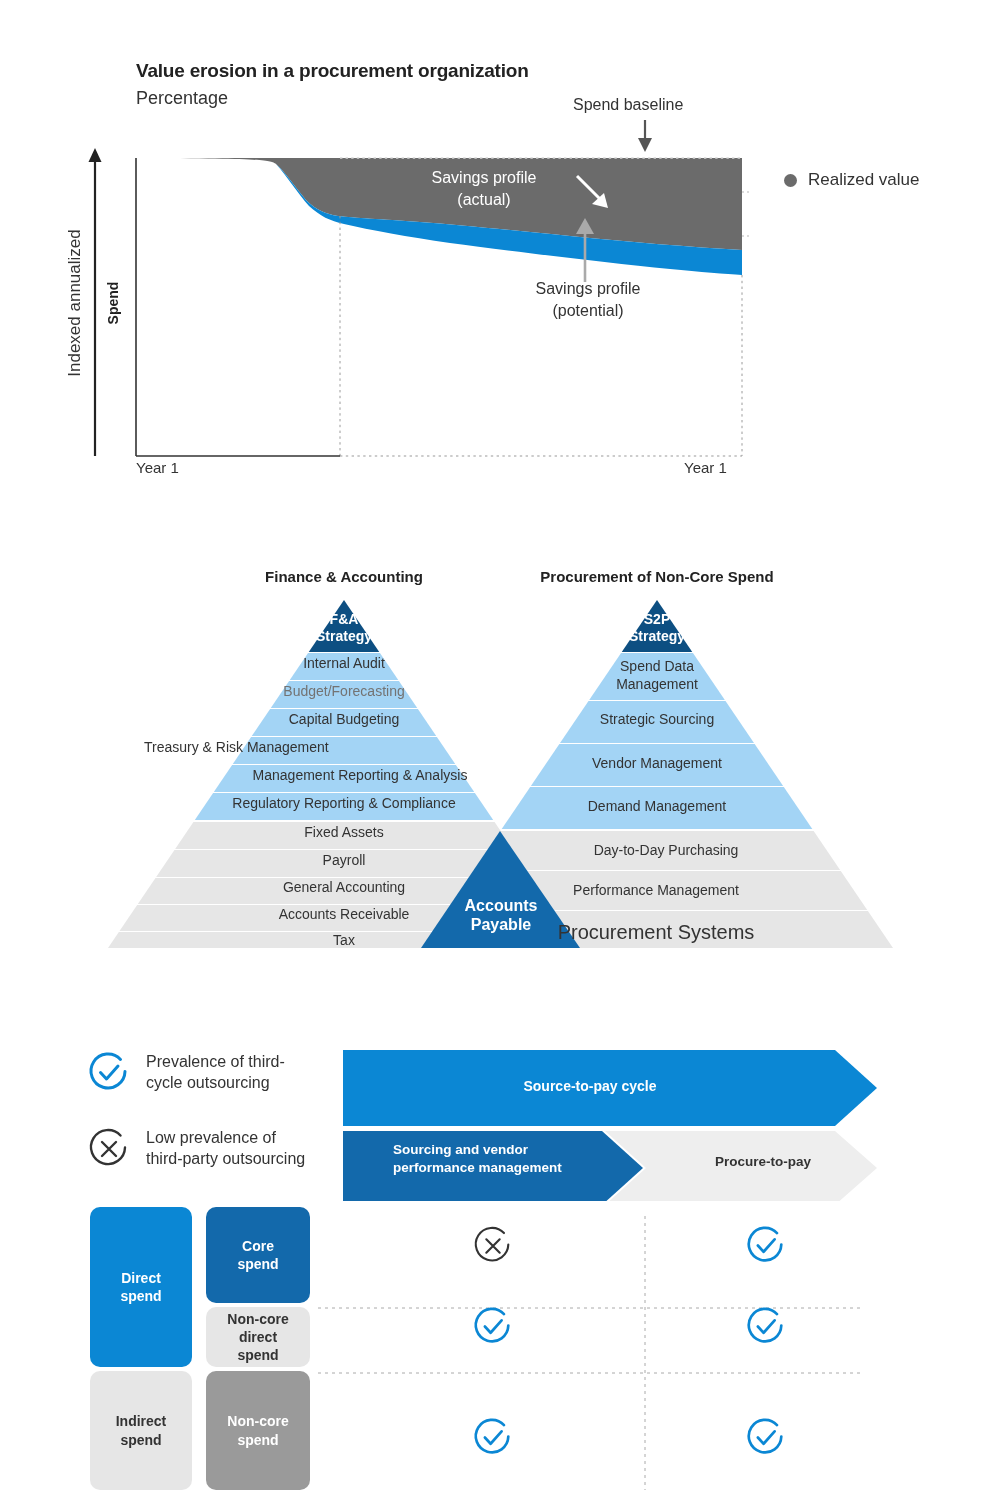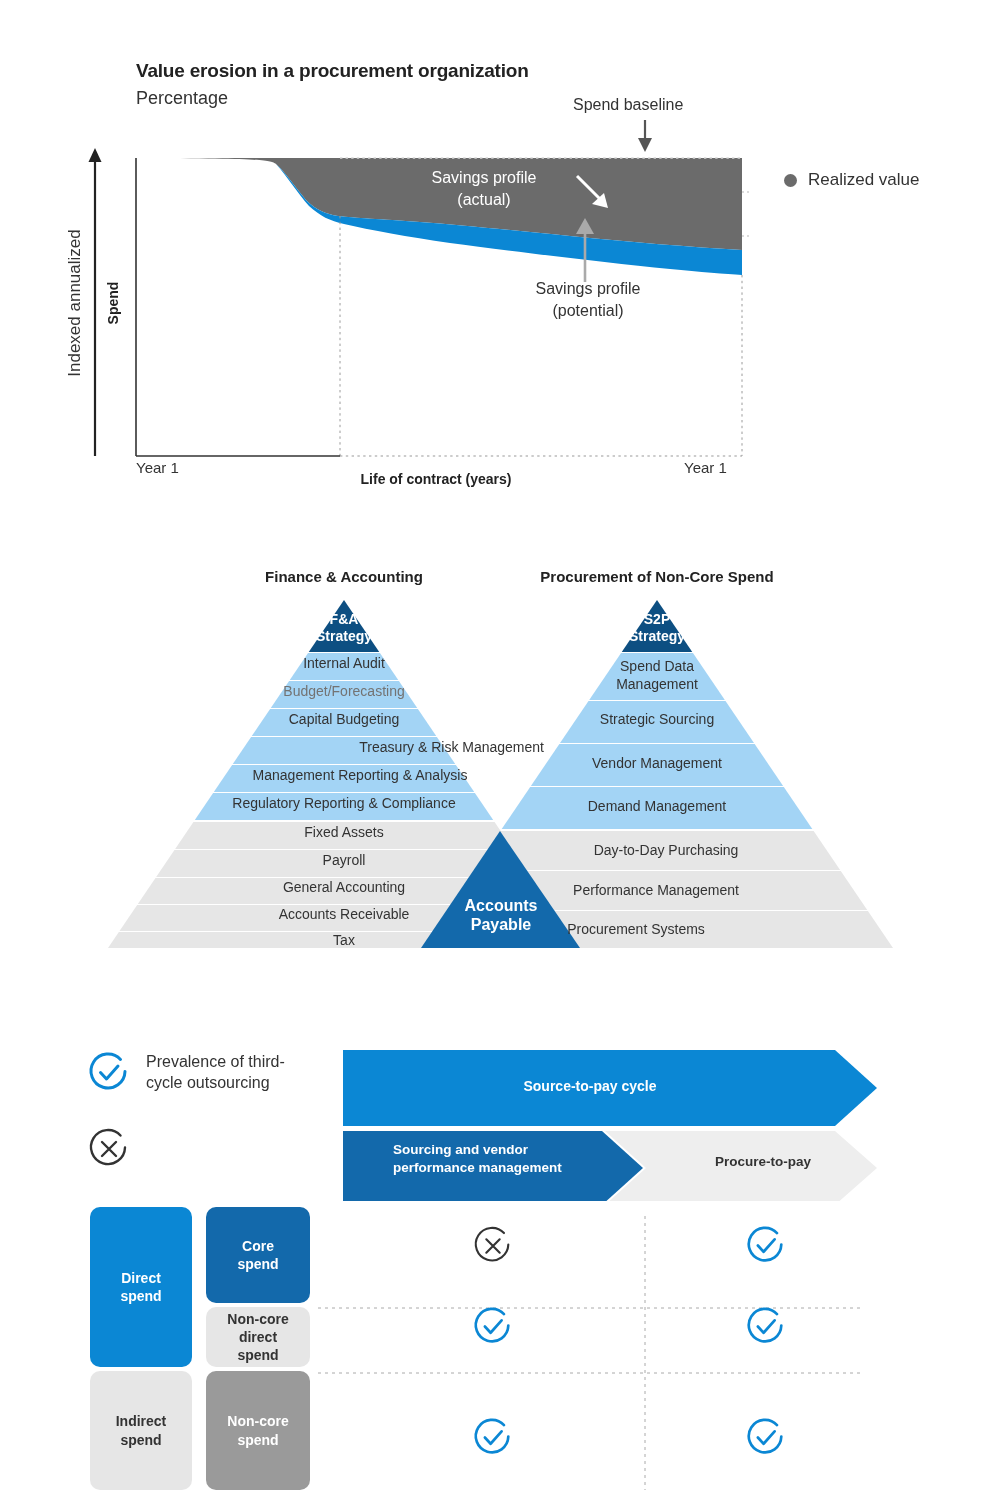--- a/index.html
+++ b/index.html
@@ -165,21 +165,20 @@
     </div>
 
     <div id="spend-baseline-label">Spend baseline</div>
     <svg style="position:absolute;left:634px;top:92px;" width="22" height="34">
       <line x1="11" y1="0" x2="11" y2="24" stroke="#555" stroke-width="2.2"></line>
       <polygon points="11,32 4,18 18,18" fill="#555"></polygon>
     </svg>
 
     <div id="x-tick-left">Year 1</div>
     <div id="x-tick-right">Year 1</div>
-    <div id="xlabel">Life of contract (years)</div>
 
     <div id="legend">
       <div class="legend-row">
         <div class="legend-dot" style="background:#6b6b6b"></div>
         <div class="legend-text">Realized value</div>
       </div>
     </div>
   </div>
 
   <div id="pyramid-section" style="top:520px">
@@ -234,21 +233,21 @@
 
     <div style="position:absolute;left:244px;top:63px;width:200px;text-align:center;
                 color:#fff;font-size:14px;font-weight:bold;line-height:1.2;">
       <div>F&amp;A</div>
       <div>Strategy</div>
     </div>
 
     <div style="position:absolute;left:144px;top:107px;width:400px;text-align:center;font-size:14px;color:#333;"><span>Internal Audit</span></div>
     <div style="position:absolute;left:144px;top:135px;width:400px;text-align:center;font-size:14px;color:#737373;"><span>Budget/Forecasting</span></div>
     <div style="position:absolute;left:144px;top:163px;width:400px;text-align:center;font-size:14px;color:#333;"><span>Capital Budgeting</span></div>
-    <div style="position:absolute;left:144px;top:191px;width:400px;text-align:right;font-size:14px;color:#333;"><span>Treasury &amp; Risk Management</span></div>
+    <div style="position:absolute;left:144px;top:191px;width:400px;text-align:left;font-size:14px;color:#333;"><span>Treasury &amp; Risk Management</span></div>
     <div style="position:absolute;left:160px;top:219px;width:400px;text-align:center;font-size:14px;color:#333;"><span>Management Reporting &amp; Analysis</span></div>
     <div style="position:absolute;left:144px;top:247px;width:400px;text-align:center;font-size:14px;color:#333;"><span>Regulatory Reporting &amp; Compliance</span></div>
     <div style="position:absolute;left:144px;top:276px;width:400px;text-align:center;font-size:14px;color:#333;"><span>Fixed Assets</span></div>
     <div style="position:absolute;left:144px;top:304px;width:400px;text-align:center;font-size:14px;color:#333;"><span>Payroll</span></div>
     <div style="position:absolute;left:144px;top:331px;width:400px;text-align:center;font-size:14px;color:#333;"><span>General Accounting</span></div>
     <div style="position:absolute;left:144px;top:358px;width:400px;text-align:center;font-size:14px;color:#333;"><span>Accounts Receivable</span></div>
     <div style="position:absolute;left:144px;top:384px;width:400px;text-align:center;font-size:14px;color:#333;"><span>Tax</span></div>
 
     <div style="position:absolute;left:557px;top:63px;width:200px;text-align:center;
                 color:#fff;font-size:14px;font-weight:bold;line-height:1.2;">
@@ -256,21 +255,21 @@
       <div>Strategy</div>
     </div>
 
     <div style="position:absolute;left:557px;top:110px;width:200px;text-align:center;font-size:14px;color:#333;line-height:1.25;white-space:pre-line;"><span>Spend Data
 Management</span></div>
     <div style="position:absolute;left:507px;top:163px;width:300px;text-align:center;font-size:14px;color:#333;"><span>Strategic Sourcing</span></div>
     <div style="position:absolute;left:507px;top:207px;width:300px;text-align:center;font-size:14px;color:#333;"><span>Vendor Management</span></div>
     <div style="position:absolute;left:507px;top:250px;width:300px;text-align:center;font-size:14px;color:#333;"><span>Demand Management</span></div>
     <div style="position:absolute;left:506px;top:294px;width:320px;text-align:center;font-size:14px;color:#333;"><span>Day-to-Day Purchasing</span></div>
     <div style="position:absolute;left:496px;top:334px;width:320px;text-align:center;font-size:14px;color:#333;"><span>Performance Management</span></div>
-    <div style="position:absolute;left:476px;top:373px;width:320px;text-align:center;font-size:14px;color:#333;"><span>Procurement Systems</span></div>
+    <div style="position:absolute;left:496px;top:373px;width:320px;text-align:center;font-size:20px;color:#333;"><span>Procurement Systems</span></div>
 
     <div style="position:absolute;left:440px;top:348px;width:122px;text-align:center;
                 color:#ffffff;font-size:16px;font-weight:bold;line-height:1.2;">
       <div>Accounts</div>
       <div>Payable</div>
     </div>
   </div>
 
   <div id="bottom-section">
 
@@ -283,20 +282,24 @@
         <div>Prevalence of third-</div>
         <div>cycle outsourcing</div>
       </div>
     </div>
 
     <div class="keyrow" style="left:86px;top:98px;">
       <svg width="46" height="46" viewBox="0 0 46 46">
         <path d="M34.5 9.5 A17 17 0 1 0 39 21.5" fill="none" stroke="#333333" stroke-width="2.4" stroke-linecap="round"></path>
         <path d="M16 16 L30 30 M30 16 L16 30" fill="none" stroke="#333333" stroke-width="2.4" stroke-linecap="round"></path>
       </svg>
+      <div class="keytext">
+        <div>Low prevalence of</div>
+        <div>third-party outsourcing</div>
+      </div>
     </div>
 
     <svg style="position:absolute;left:340px;top:18px;" width="540" height="155">
 
       <polygon points="3,4 495,4 537,42 495,80 3,80" fill="#0b87d4"></polygon>
 
       <polygon points="3,85 262,85 303,122 262,159 3,159" fill="#1369ab"></polygon>
 
       <polygon points="265,85 495,85 537,122 495,159 265,159 306,122" fill="#eeeeee"></polygon>
     </svg>

